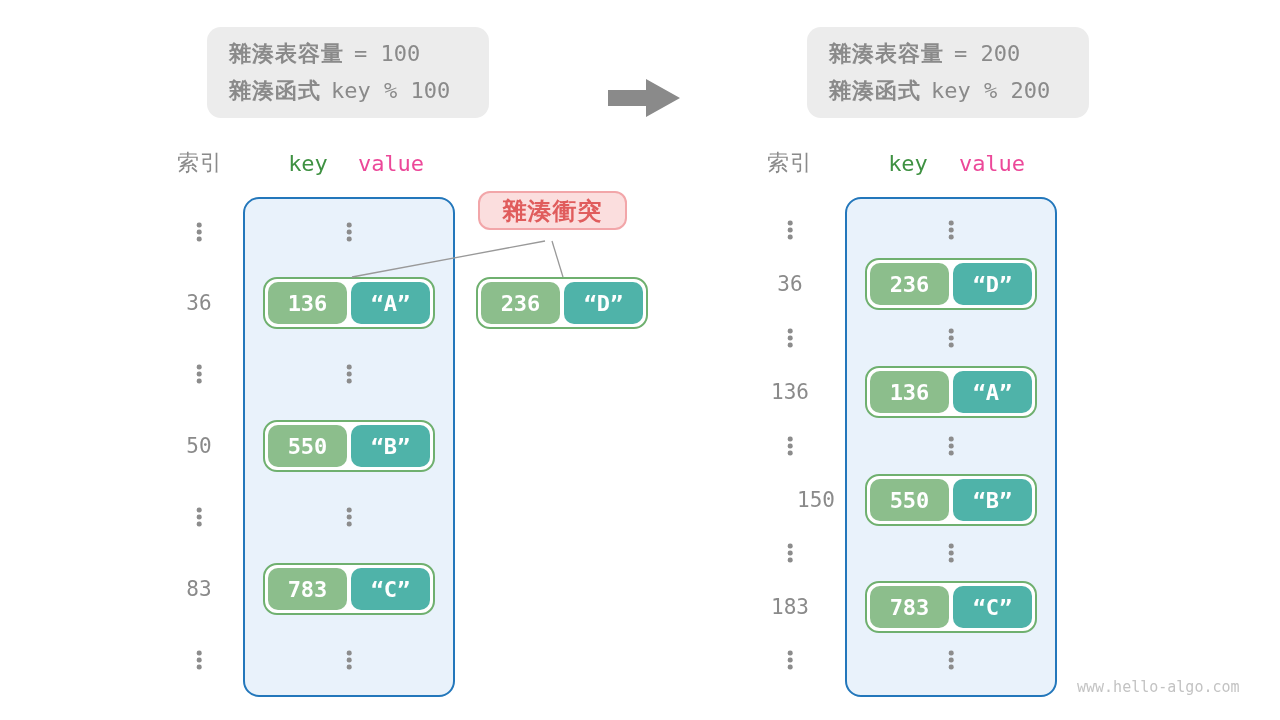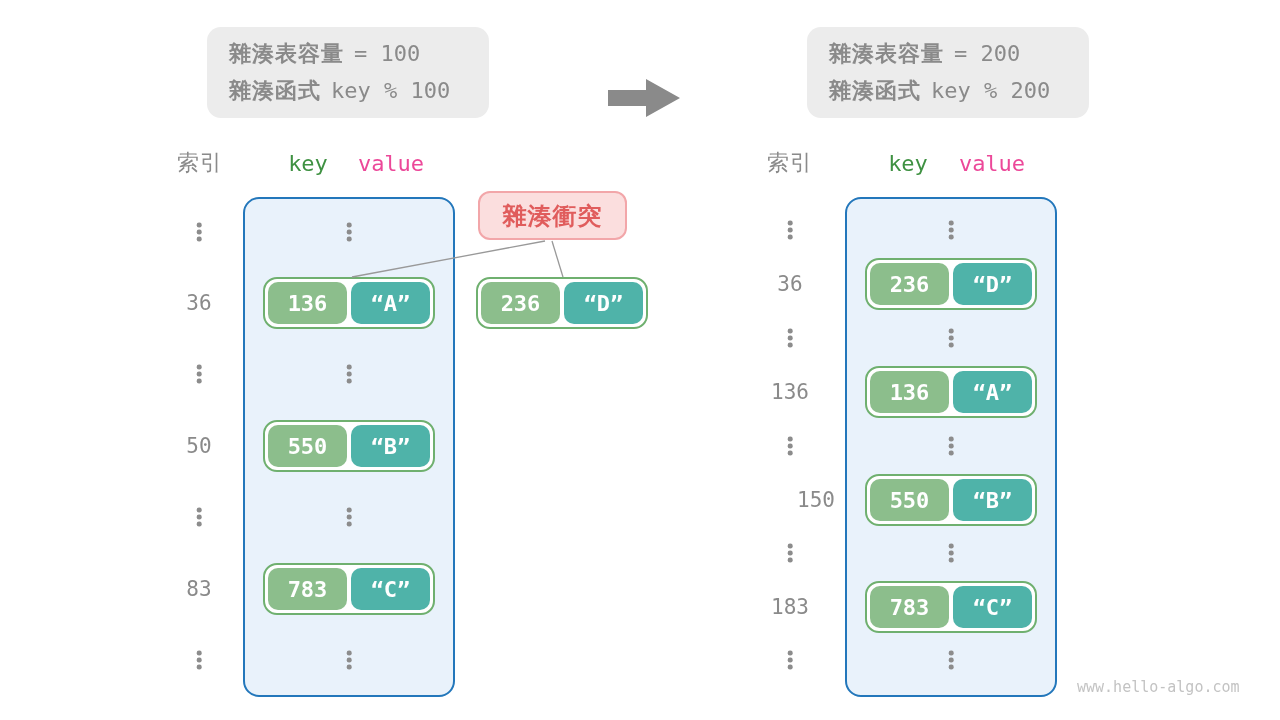--- a/index.html
+++ b/index.html
@@ -43,21 +43,21 @@
   
   .pair{position:absolute;width:172px;height:52px;background:#ffffff;border:2px solid #6FB06F;
         border-radius:14px;display:flex;gap:4px;padding:3px;box-sizing:border-box;}
   .cell{flex:1;border-radius:10px;color:#ffffff;display:flex;align-items:center;justify-content:center;
         font-family:"DejaVu Sans Mono","Liberation Mono",monospace;font-weight:700;font-size:22px;
         white-space:nowrap;}
   .cell-key{background:#8CBE8C;}
   .cell-value{background:#4FB3A9;}
 
   
-  .collision-label{position:absolute;left:478px;top:191px;width:149px;height:49px;
+  .collision-label{position:absolute;left:478px;top:191px;width:149px;height:39px;
         background:#FBDEDE;border:2px solid #F2A6A9;border-radius:12px;box-sizing:border-box;
         display:flex;align-items:center;justify-content:center;
         font-weight:700;font-size:24px;color:#E05C5C;letter-spacing:1px;white-space:nowrap;}
 
   .overlay-svg{position:absolute;left:0;top:0;pointer-events:none;}
 
   
   .watermark{position:absolute;left:1077px;top:678px;
              font-family:"DejaVu Sans Mono","Liberation Mono",monospace;
              font-size:15px;color:#C3C3C3;white-space:nowrap;}

